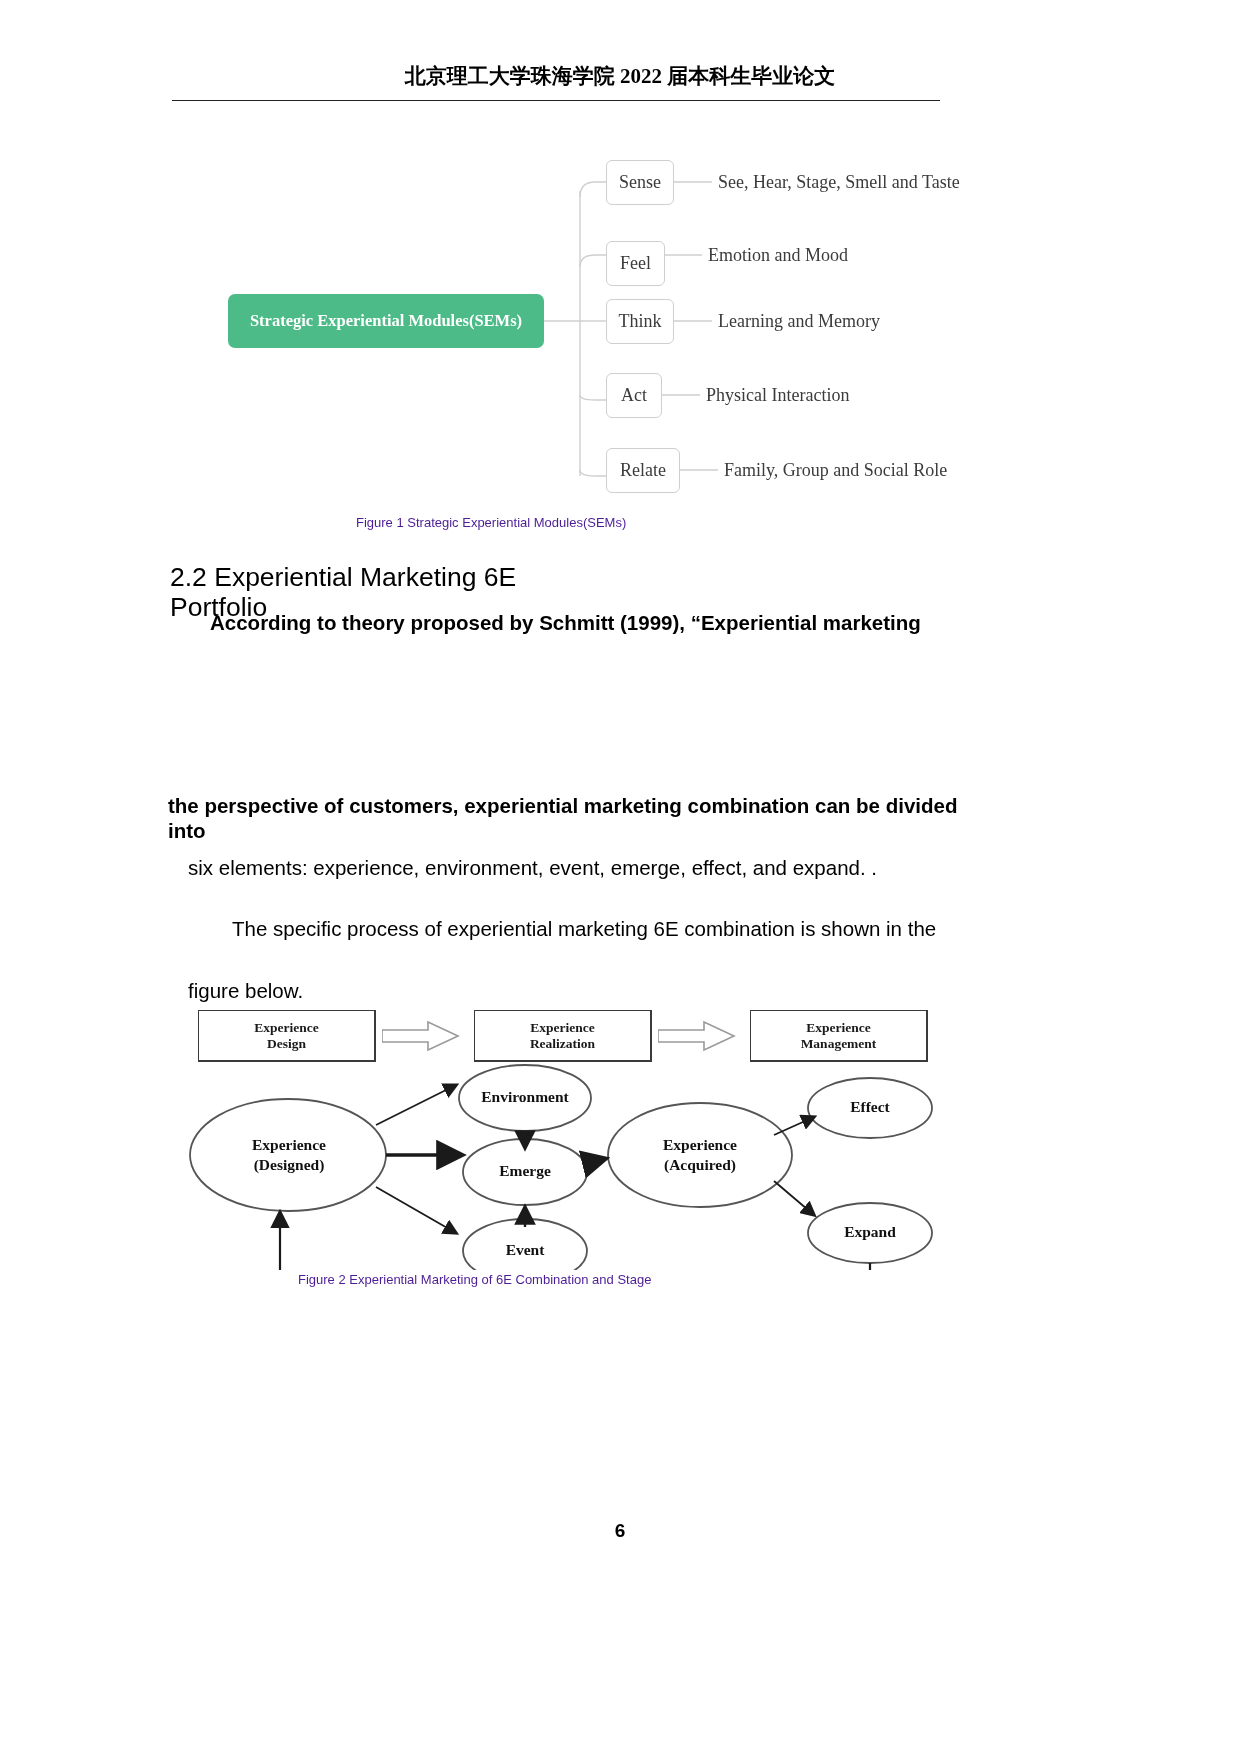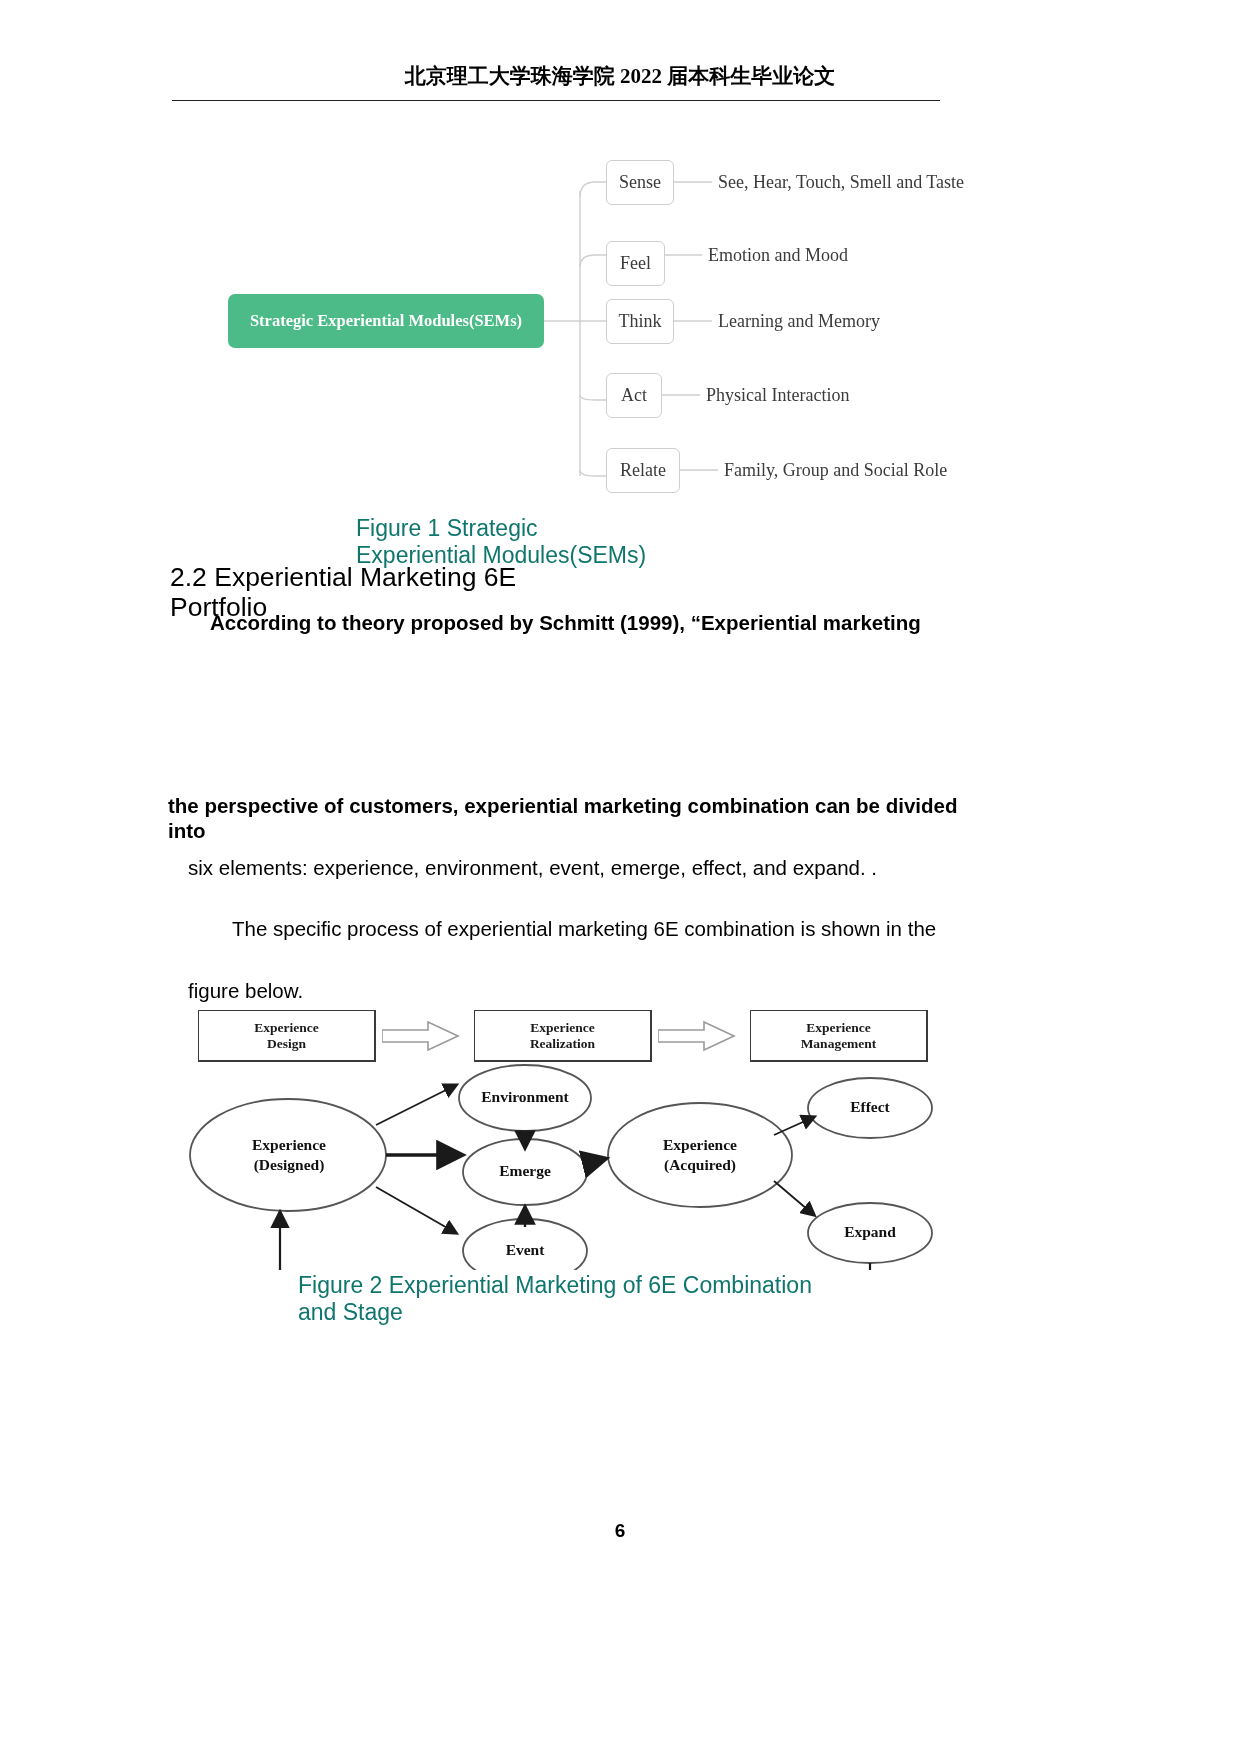--- a/index.html
+++ b/index.html
@@ -52,21 +52,21 @@
     position:absolute;
     font-family:"Liberation Serif", serif;
     font-size:18px; color:#3b3b3b;
     white-space:nowrap;
   }
 
   
   .caption {
     position:absolute;
     font-family:"Liberation Sans", sans-serif;
-    font-size:23px; color:#0f766e; line-height:1.18;
+    font-size:13px; color:#4c1d95; line-height:1.18;
   }
   .h2 {
     position:absolute;
     font-family:"Liberation Sans", sans-serif;
     font-size:26.5px; color:#000; line-height:1.15;
   }
 
   
   .para {
     position:absolute;
@@ -150,21 +150,21 @@
     <div class="node" style="left:378px; top:149px; width:68px; height:45px;">
       <span>Think</span>
     </div>
     <div class="node" style="left:378px; top:223px; width:56px; height:45px;">
       <span>Act</span>
     </div>
     <div class="node" style="left:378px; top:298px; width:74px; height:45px;">
       <span>Relate</span>
     </div>
 
-    <div class="leaf-text" style="left:490px; top:22px;">See, Hear, Touch, Smell and Taste</div>
+    <div class="leaf-text" style="left:490px; top:22px;">See, Hear, Stage, Smell and Taste</div>
     <div class="leaf-text" style="left:480px; top:95px;">Emotion and Mood</div>
     <div class="leaf-text" style="left:490px; top:161px;">Learning and Memory</div>
     <div class="leaf-text" style="left:478px; top:235px;">Physical Interaction</div>
     <div class="leaf-text" style="left:496px; top:310px;">Family, Group and Social Role</div>
   </div>
 
   <div class="caption" style="left:356px; top:515px; width:302px;">Figure 1 Strategic Experiential Modules(SEMs)</div>
 
   <div class="h2" style="left:170px; top:562px; width:400px;">2.2 Experiential Marketing 6E Portfolio</div>
 

